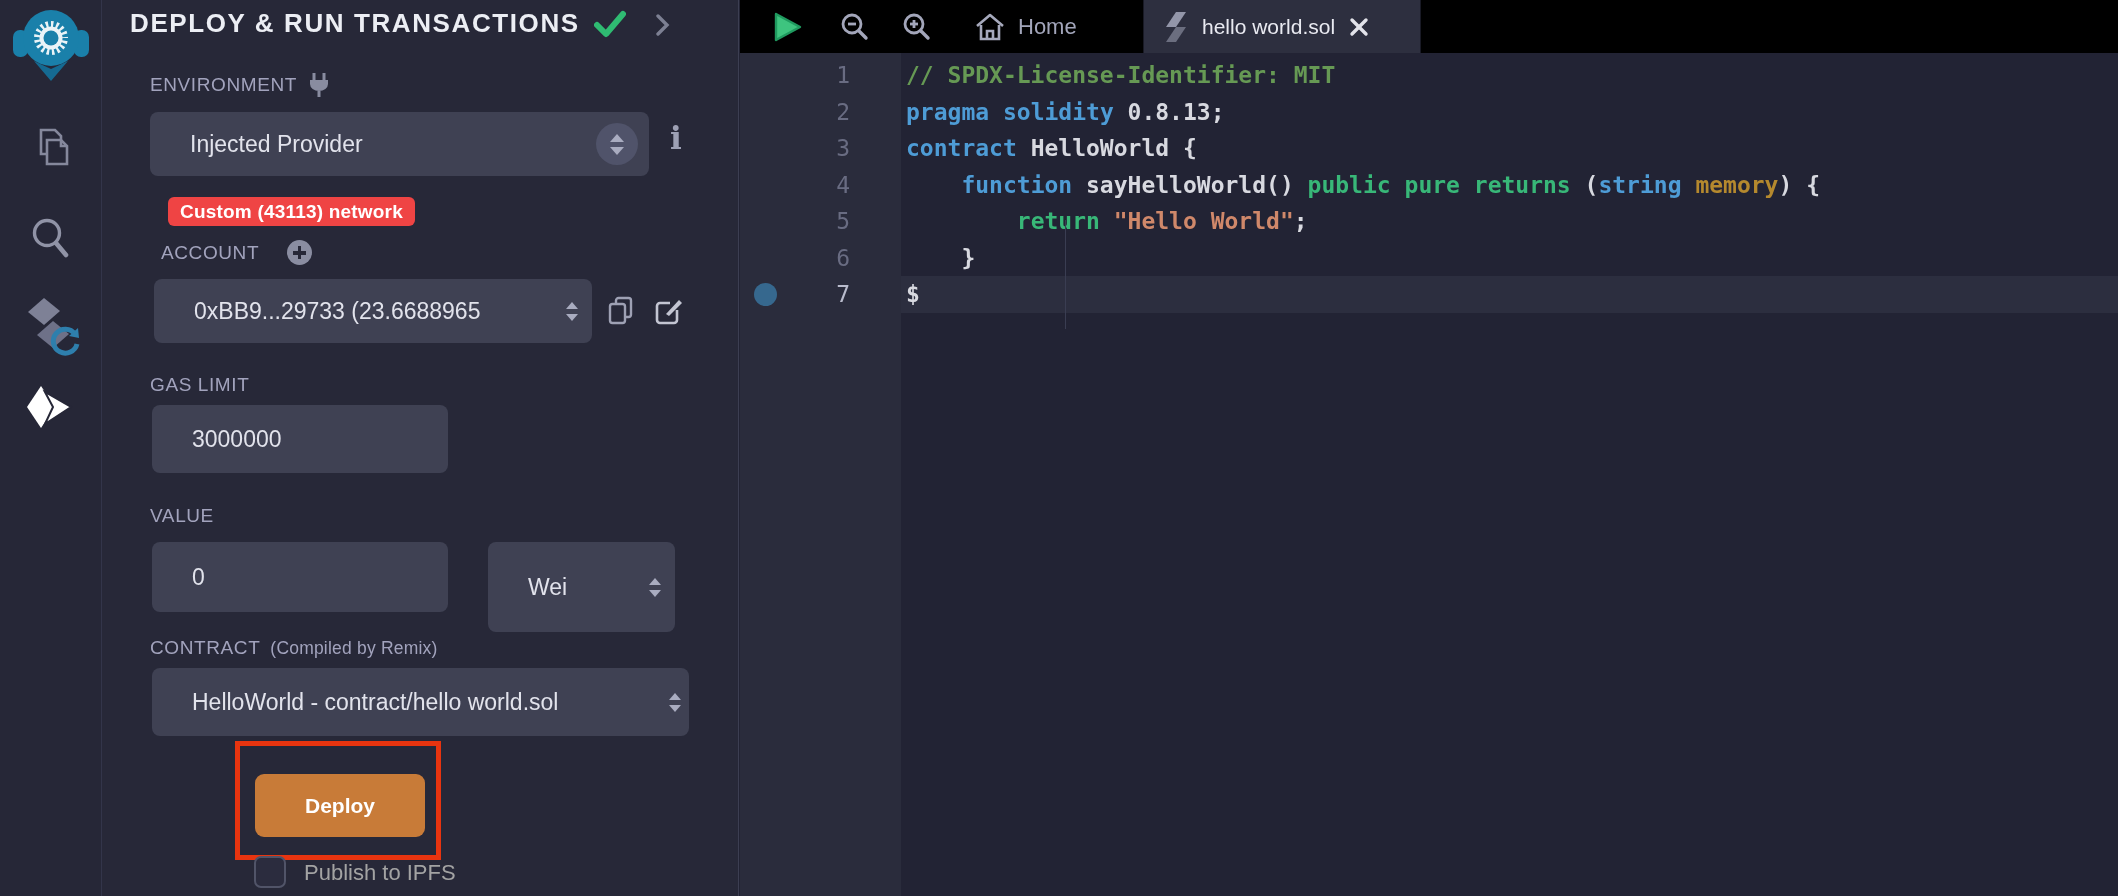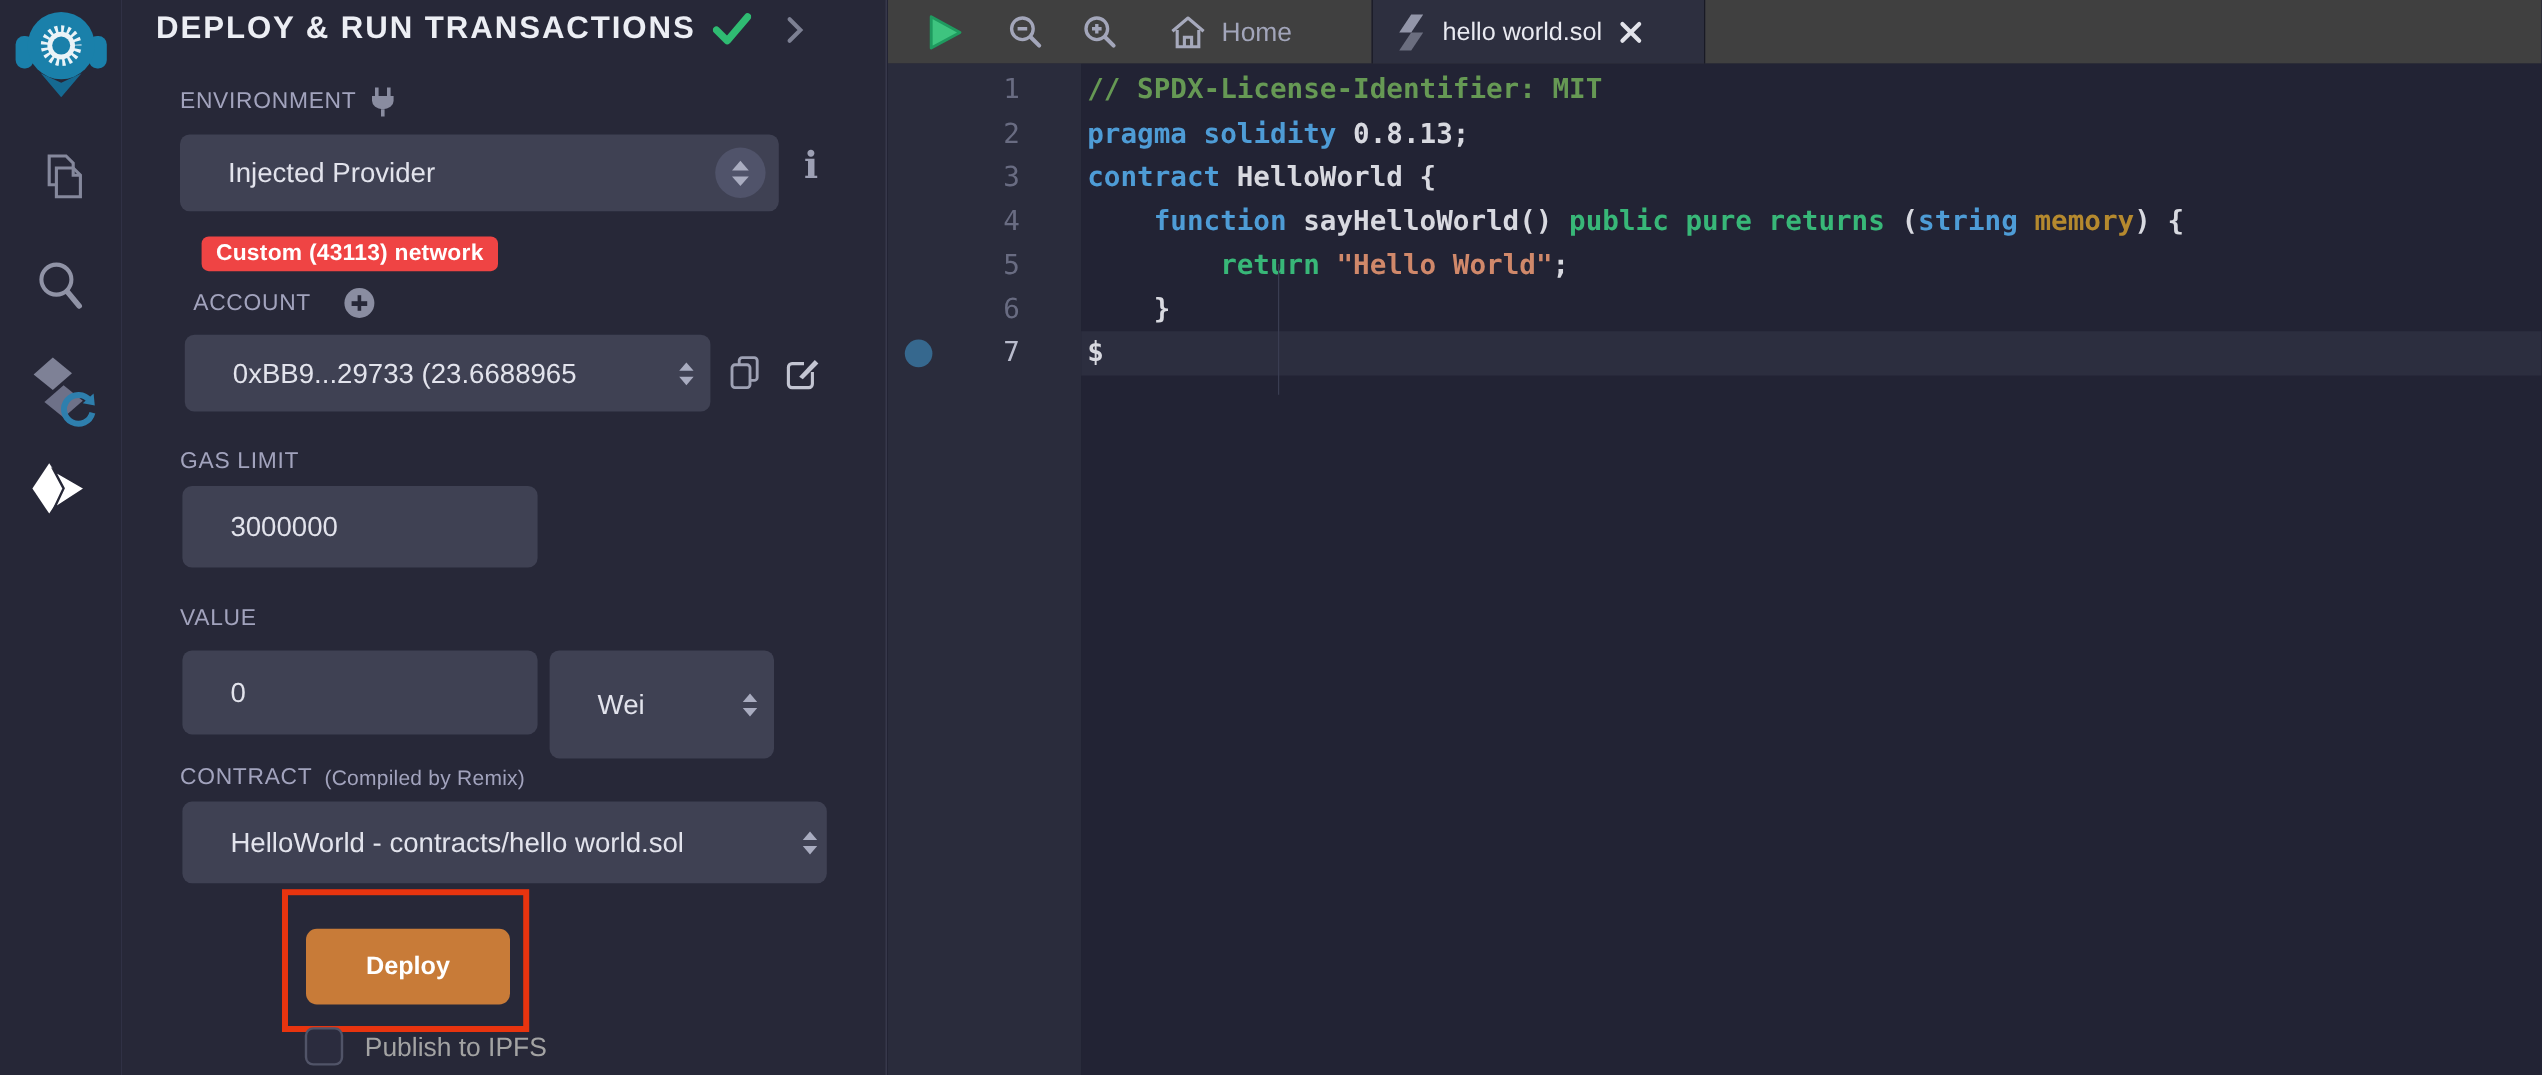--- a/index.html
+++ b/index.html
@@ -47,21 +47,21 @@
   .info-i{position:absolute;font-family:"DejaVu Serif",serif;font-weight:700;font-size:31px;color:#9da0b4;cursor:pointer;}
 
   #red-rect{left:133px;top:741px;width:206px;height:119px;border:5px solid #e8340f;box-sizing:border-box;}
   #deploy-btn{left:153px;top:774px;width:170px;height:63px;background:#c87b38;border:none;border-radius:9px;
               color:#fff;font-size:21px;font-weight:600;font-family:"Liberation Sans",sans-serif;cursor:pointer;}
   #ipfs-box{left:152px;top:856px;width:32px;height:32px;border:2px solid #515468;border-radius:7px;background:#2b2c3e;box-sizing:border-box;cursor:pointer;}
   #ipfs-label{left:202px;top:860px;font-size:22px;color:#a3a3a3;}
 
   
   #editor-region{left:740px;top:0;width:1378px;height:896px;background:#222334;}
-  #tabbar{position:absolute;left:0;top:0;width:1378px;height:53px;background:#404040;}
+  #tabbar{position:absolute;left:0;top:0;width:1378px;height:53px;background:#000000;}
   .tab-icon{position:absolute;top:0;height:53px;display:flex;align-items:center;cursor:pointer;}
   #home-tab{position:absolute;left:220px;top:0;height:53px;display:flex;align-items:center;gap:12px;padding:0 14px;cursor:pointer;}
   #home-tab span{font-size:22px;color:#a2a5ba;}
   #file-tab{position:absolute;left:403px;top:0;width:278px;height:53px;background:#2d2f3f;
             border-left:1px solid #191a25;border-right:1px solid #191a25;box-sizing:border-box;
             display:flex;align-items:center;gap:14px;padding:0 20px;cursor:pointer;}
   #file-tab .fname{font-size:21px;color:#e9eaf1;white-space:nowrap;}
 
   #gutter{position:absolute;left:0;top:53px;width:161px;height:843px;background:#2a2c3c;}
   #gutter-numbers{position:absolute;left:0;top:4px;width:110px;}
@@ -185,34 +185,34 @@
   <div class="field input" style="left:50px;top:405px;width:296px;height:68px;">
     <span>3000000</span>
   </div>
 
   <div class="lbl" style="left:48px;top:505px;">
     <span>VALUE</span>
   </div>
   <div class="field input" style="left:50px;top:542px;width:296px;height:70px;">
     <span>0</span>
   </div>
-  <div class="field" style="left:356px;top:542px;width:187px;height:90px;">
+  <div class="field" style="left:386px;top:542px;width:187px;height:90px;">
     <span>Wei</span>
     <span class="sel-arrows">
       <span class="tri-up"></span>
         <span class="tri-dn"></span>
     </span>
   </div>
 
   <div class="lbl" style="left:48px;top:637px;">
     <span>CONTRACT</span>
     <span class="sub">(Compiled by Remix)</span>
   </div>
   <div class="field" style="left:50px;top:668px;width:537px;height:68px;padding-right:24px;">
-    <span style="white-space:nowrap;">HelloWorld - contracts/hello world.sol</span>
+    <span style="white-space:nowrap;">HelloWorld - contract/hello world.sol</span>
     <span class="sel-arrows" style="right:8px;">
       <span class="tri-up"></span>
         <span class="tri-dn"></span>
     </span>
   </div>
 
   <div id="red-rect" class="abs"></div>
   <button id="deploy-btn" class="abs">Deploy</button>
 
   <div id="ipfs-box" class="abs"></div>

